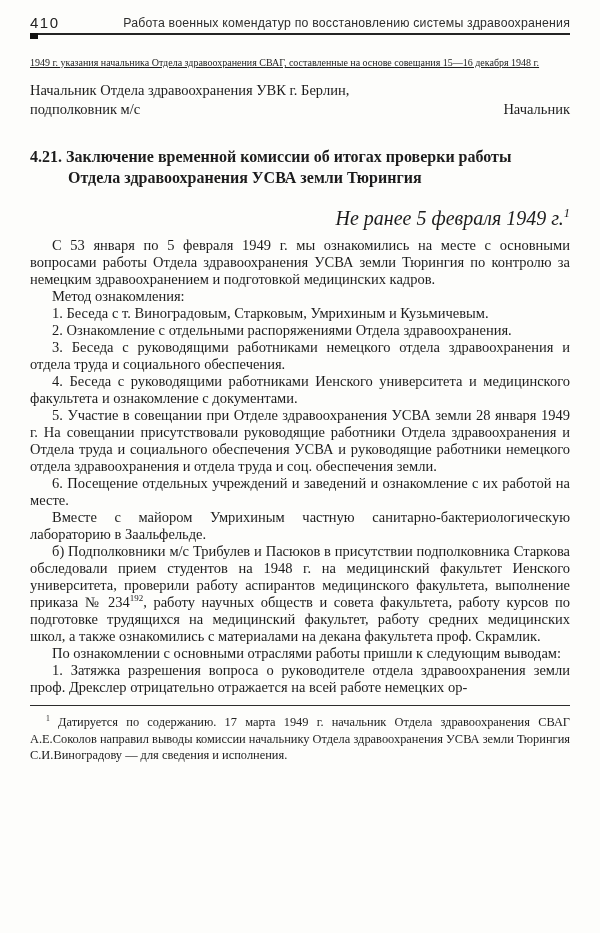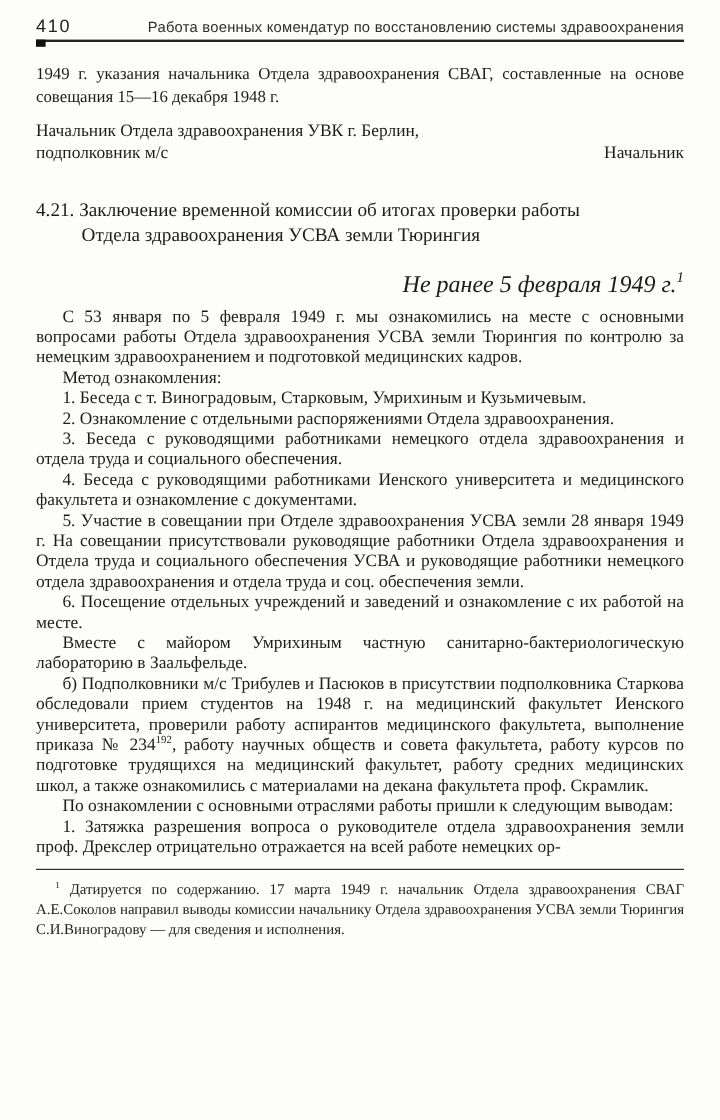--- a/index.html
+++ b/index.html
@@ -47,23 +47,24 @@
     position: absolute;
     left: 0;
     top: -2px;
     width: 8px;
     height: 6px;
     background: #111;
   }
   
   .cont-p {
     margin: 12px 0 0 0;
-    font-size: 14px;
+    font-size: 10px;
     line-height: 19px;
     text-align: justify;
+    text-decoration: underline;
   }
   .sig-block {
     margin-top: 9px;
     font-size: 14.5px;
     line-height: 19px;
   }
   .sig-row {
     display: flex;
     justify-content: space-between;
     gap: 20px;
@@ -71,21 +72,21 @@
   .archive {
     margin: 4px 0 0 0;
     font-size: 14.5px;
     line-height: 19px;
   }
   
   .doc-heading {
     margin: 27px 0 0 0;
     font-size: 16px;
     line-height: 21px;
-    font-weight: normal;
+    font-weight: bold;
   }
   .doc-heading .h-l2 {
     padding-left: 38px;
   }
   .dateline {
     margin: 21px 0 0 0;
     text-align: right;
     font-size: 20px;
     line-height: 18px;
     font-style: italic;

